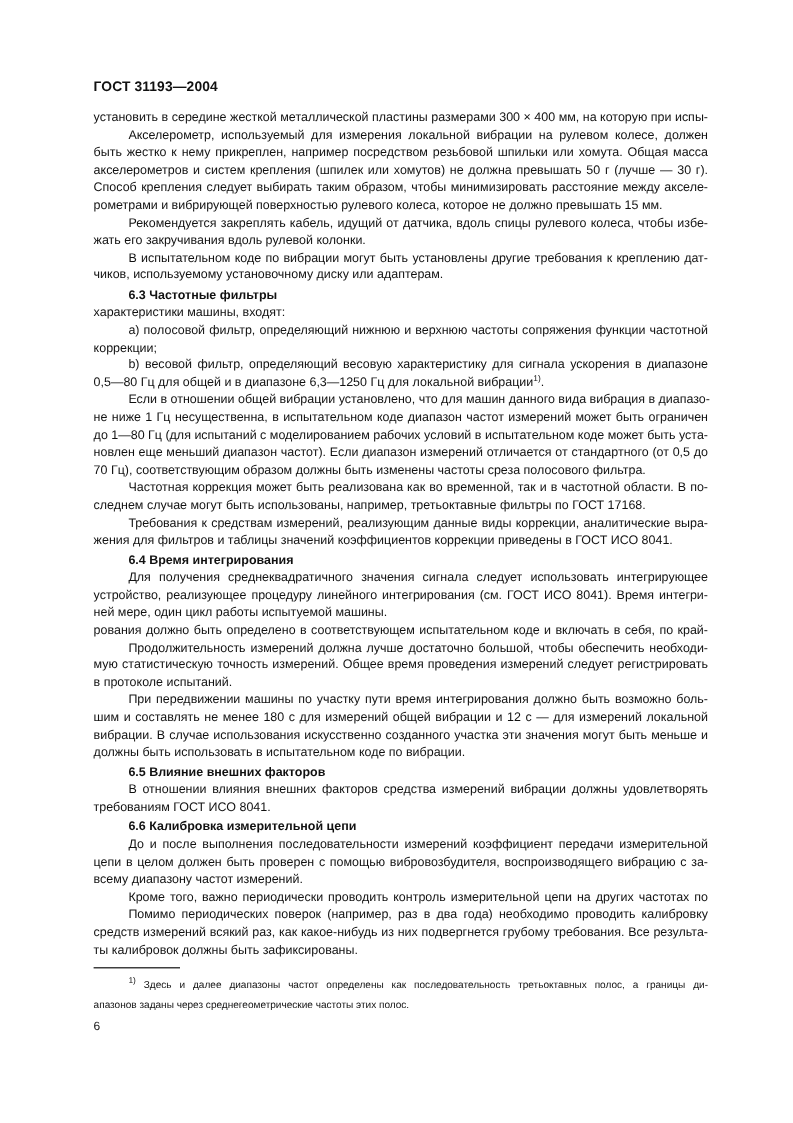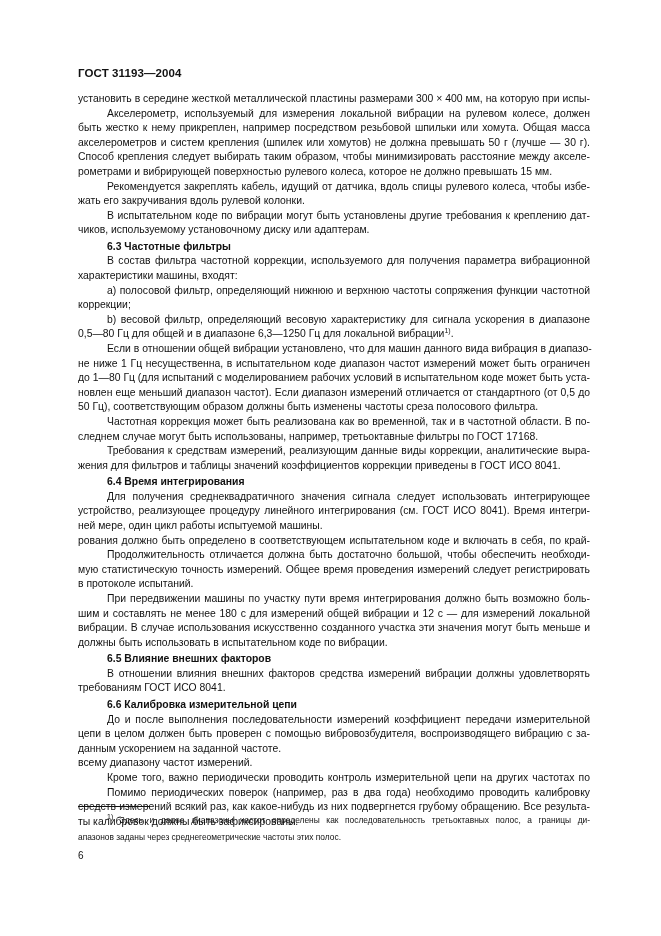--- a/index.html
+++ b/index.html
@@ -28,58 +28,56 @@
     <div class="ln ind"><span>Акселерометр, используемый для измерения локальной вибрации на рулевом колесе, должен</span></div>
     <div class="ln"><span>быть жестко к нему прикреплен, например посредством резьбовой шпильки или хомута. Общая масса</span></div>
     <div class="ln"><span>акселерометров и систем крепления (шпилек или хомутов) не должна превышать 50 г (лучше — 30 г).</span></div>
     <div class="ln"><span>Способ крепления следует выбирать таким образом, чтобы минимизировать расстояние между акселе-</span></div>
     <div class="ln last"><span>рометрами и вибрирующей поверхностью рулевого колеса, которое не должно превышать 15 мм.</span></div>
     <div class="ln ind"><span>Рекомендуется закреплять кабель, идущий от датчика, вдоль спицы рулевого колеса, чтобы избе-</span></div>
     <div class="ln last"><span>жать его закручивания вдоль рулевой колонки.</span></div>
     <div class="ln ind"><span>В испытательном коде по вибрации могут быть установлены другие требования к креплению дат-</span></div>
     <div class="ln last"><span>чиков, используемому установочному диску или адаптерам.</span></div>
     <div class="h"><span>6.3  Частотные фильтры</span></div>
-    <div class="ln ind"><span>В состав фильтра частотной коррекции, используемого для получения параметра вибрационной</span></div>
     <div class="ln last"><span>характеристики машины, входят:</span></div>
     <div class="ln ind"><span>a)  полосовой фильтр, определяющий нижнюю и верхнюю частоты сопряжения функции частотной</span></div>
     <div class="ln last"><span>коррекции;</span></div>
     <div class="ln ind"><span>b)  весовой фильтр, определяющий весовую характеристику для сигнала ускорения в диапазоне</span></div>
     <div class="ln last"><span>0,5—80 Гц для общей и в диапазоне 6,3—1250 Гц для локальной вибрации</span><sup>1)</sup><span>.</span></div>
     <div class="ln ind"><span>Если в отношении общей вибрации установлено, что для машин данного вида вибрация в диапазо-</span></div>
     <div class="ln"><span>не ниже 1 Гц несущественна, в испытательном коде диапазон частот измерений может быть ограничен</span></div>
     <div class="ln"><span>до 1—80 Гц (для испытаний с моделированием рабочих условий в испытательном коде может быть уста-</span></div>
     <div class="ln"><span>новлен еще меньший диапазон частот). Если диапазон измерений отличается от стандартного (от 0,5 до</span></div>
-    <div class="ln last"><span>50 Гц), соответствующим образом должны быть изменены частоты среза полосового фильтра.</span></div>
+    <div class="ln last"><span>70 Гц), соответствующим образом должны быть изменены частоты среза полосового фильтра.</span></div>
     <div class="ln ind"><span>Частотная коррекция может быть реализована как во временной, так и в частотной области. В по-</span></div>
     <div class="ln last"><span>следнем случае могут быть использованы, например, третьоктавные фильтры по ГОСТ 17168.</span></div>
     <div class="ln ind"><span>Требования к средствам измерений, реализующим данные виды коррекции, аналитические выра-</span></div>
     <div class="ln last"><span>жения для фильтров и таблицы значений коэффициентов коррекции приведены в ГОСТ ИСО 8041.</span></div>
     <div class="h"><span>6.4  Время интегрирования</span></div>
     <div class="ln ind"><span>Для получения среднеквадратичного значения сигнала следует использовать интегрирующее</span></div>
     <div class="ln"><span>устройство, реализующее процедуру линейного интегрирования (см. ГОСТ ИСО 8041). Время интегри-</span></div>
     <div class="ln last"><span>ней мере, один цикл работы испытуемой машины.</span></div>
     <div class="ln"><span>рования должно быть определено в соответствующем испытательном коде и включать в себя, по край-</span></div>
-    <div class="ln ind"><span>Продолжительность отличается должна быть достаточно большой, чтобы обеспечить необходи-</span></div>
+    <div class="ln ind"><span>Продолжительность измерений должна лучше достаточно большой, чтобы обеспечить необходи-</span></div>
     <div class="ln"><span>мую статистическую точность измерений. Общее время проведения измерений следует регистрировать</span></div>
     <div class="ln last"><span>в протоколе испытаний.</span></div>
     <div class="ln ind"><span>При передвижении машины по участку пути время интегрирования должно быть возможно боль-</span></div>
     <div class="ln"><span>шим и составлять не менее 180 с для измерений общей вибрации и 12 с — для измерений локальной</span></div>
     <div class="ln"><span>вибрации. В случае использования искусственно созданного участка эти значения могут быть меньше и</span></div>
     <div class="ln last"><span>должны быть использовать в испытательном коде по вибрации.</span></div>
     <div class="h"><span>6.5  Влияние внешних факторов</span></div>
     <div class="ln ind"><span>В отношении влияния внешних факторов средства измерений вибрации должны удовлетворять</span></div>
     <div class="ln last"><span>требованиям ГОСТ ИСО 8041.</span></div>
     <div class="h"><span>6.6  Калибровка измерительной цепи</span></div>
     <div class="ln ind"><span>До и после выполнения последовательности измерений коэффициент передачи измерительной</span></div>
     <div class="ln"><span>цепи в целом должен быть проверен с помощью вибровозбудителя, воспроизводящего вибрацию с за-</span></div>
-    <div class="ln last"><span>данным ускорением на заданной частоте.</span></div>
     <div class="ln last"><span>всему диапазону частот измерений.</span></div>
     <div class="ln ind"><span>Кроме того, важно периодически проводить контроль измерительной цепи на других частотах по</span></div>
     <div class="ln ind"><span>Помимо периодических поверок (например, раз в два года) необходимо проводить калибровку</span></div>
-    <div class="ln"><span>средств измерений всякий раз, как какое-нибудь из них подвергнется грубому обращению. Все результа-</span></div>
+    <div class="ln"><span>средств измерений всякий раз, как какое-нибудь из них подвергнется грубому требования. Все результа-</span></div>
     <div class="ln last"><span>ты калибровок должны быть зафиксированы.</span></div>
   </div>
 
 <div class="fn-rule"></div>
 <div class="footnote">
   <div class="ln ind"><sup>1)</sup><span> Здесь и далее диапазоны частот определены как последовательность третьоктавных полос, а границы ди-</span></div>
   <div class="ln last">апазонов заданы через среднегеометрические частоты этих полос.</div>
 </div>
 
 <div class="page-num">6</div>

